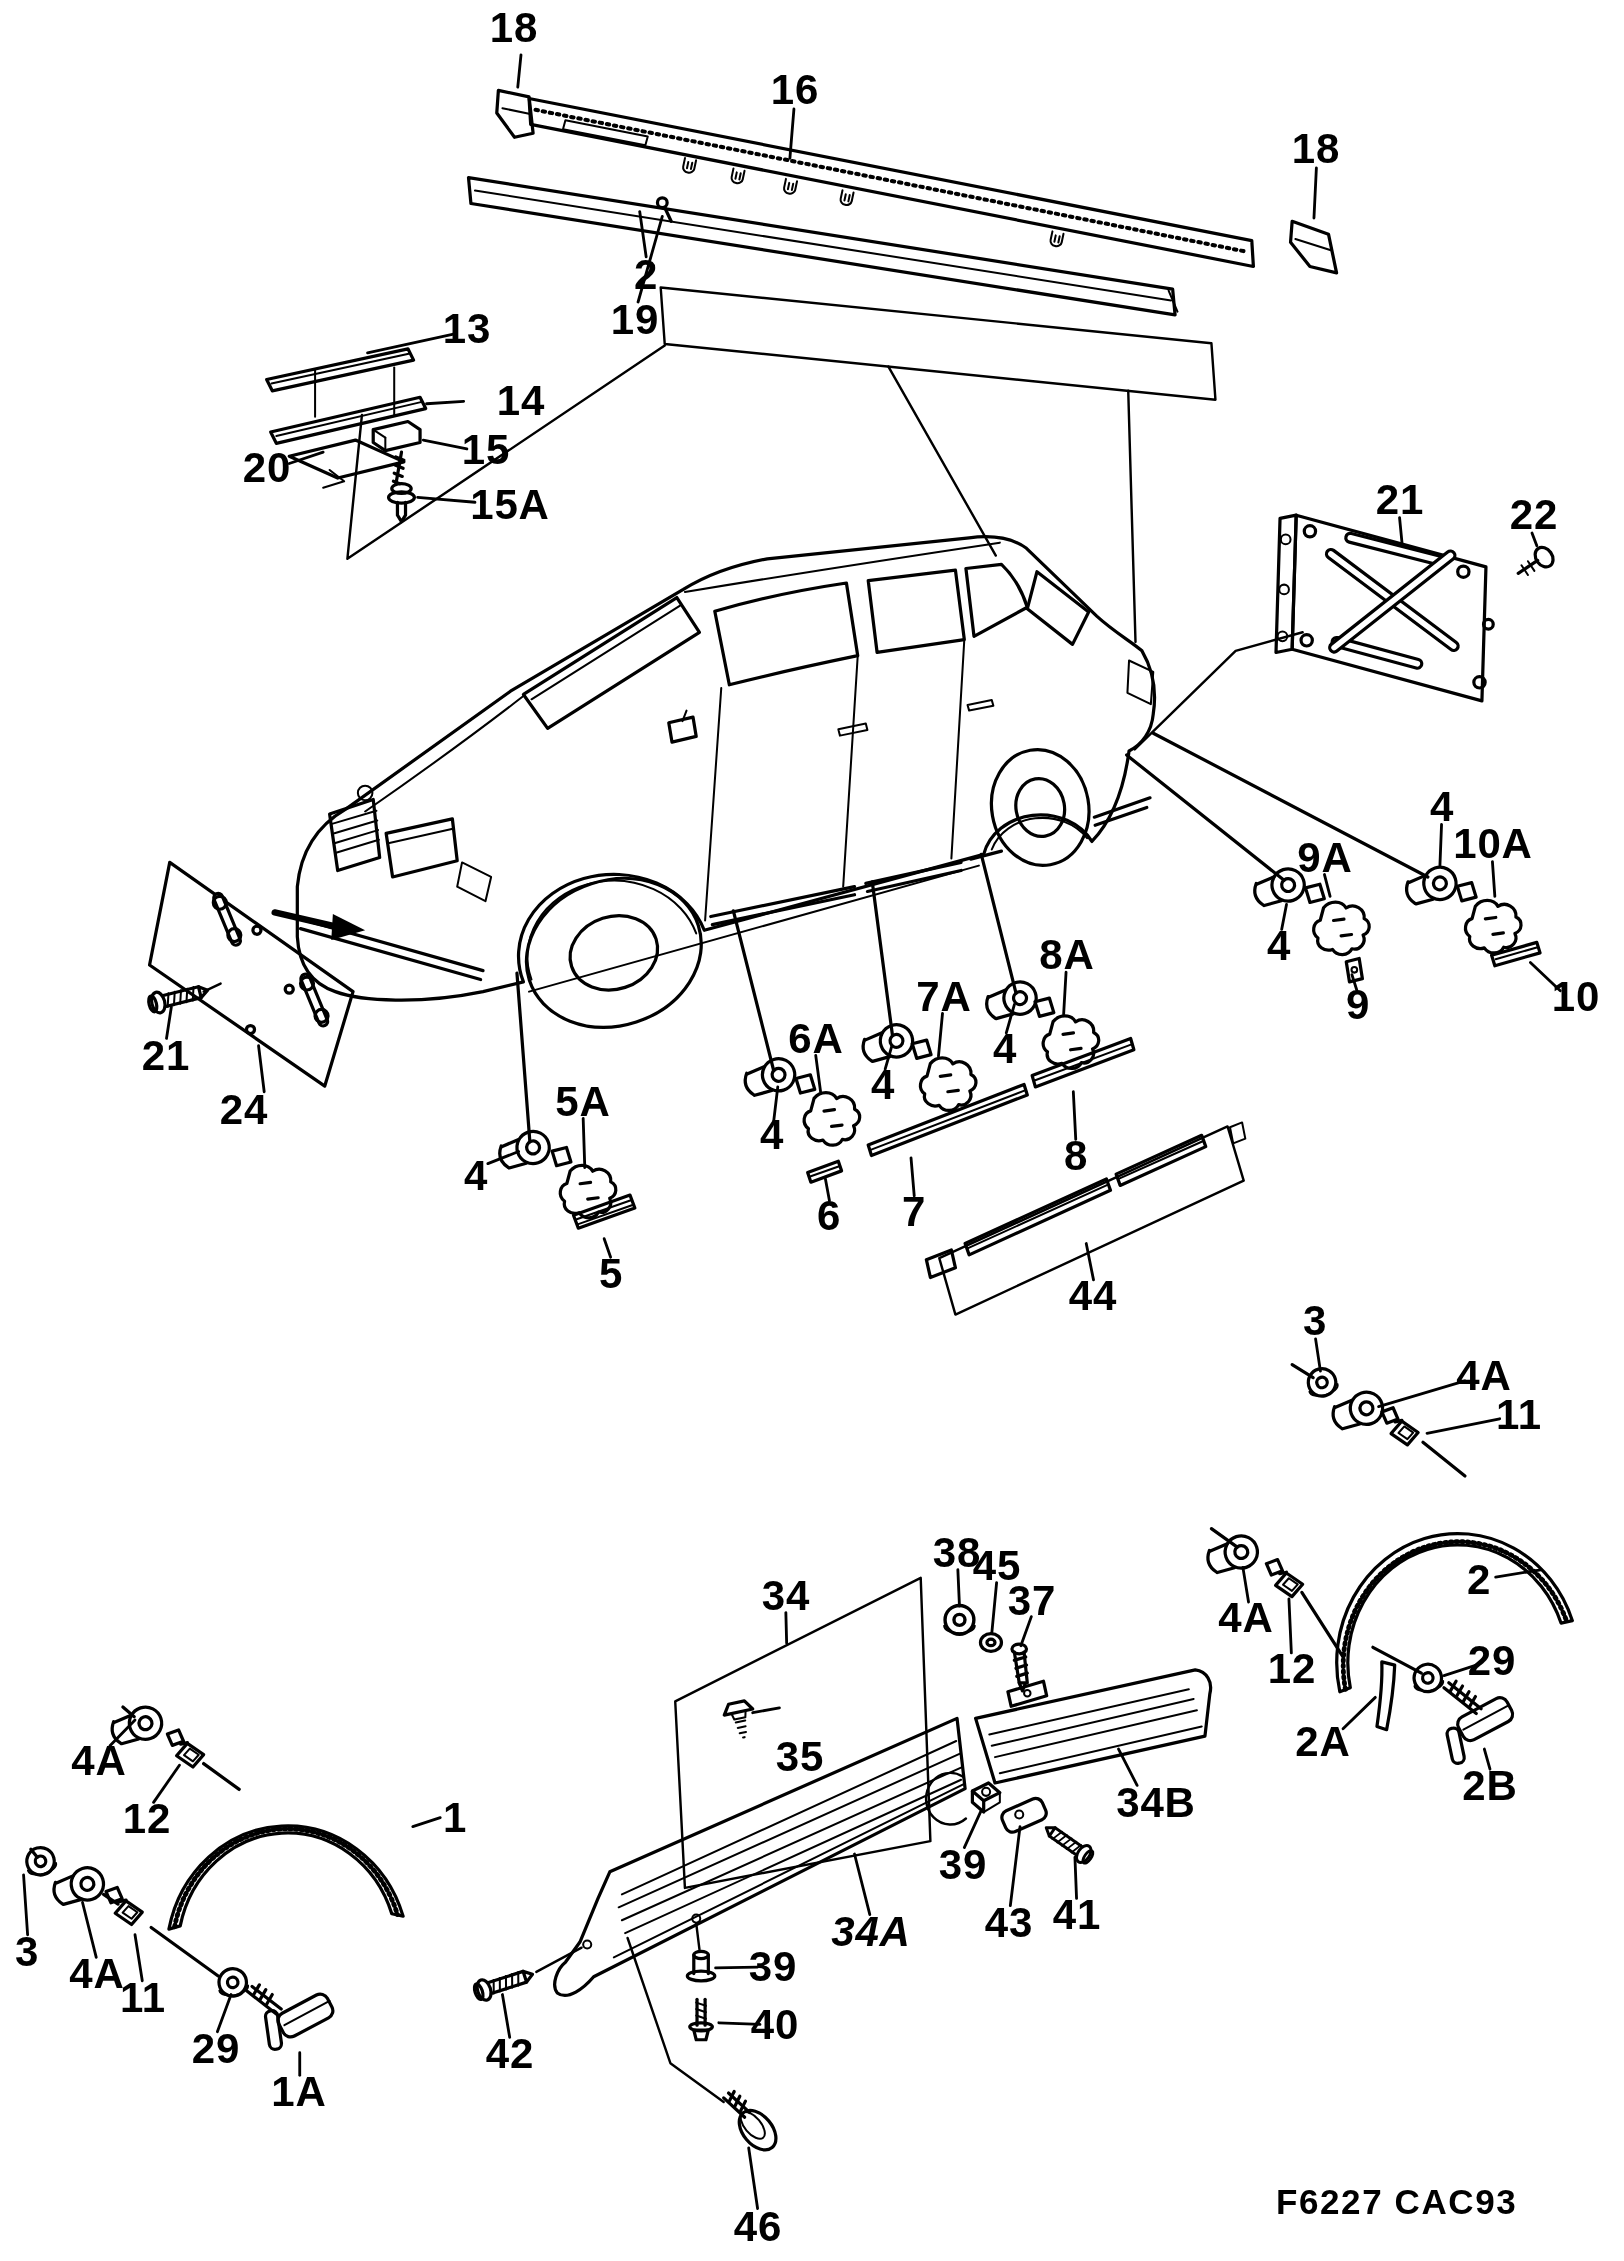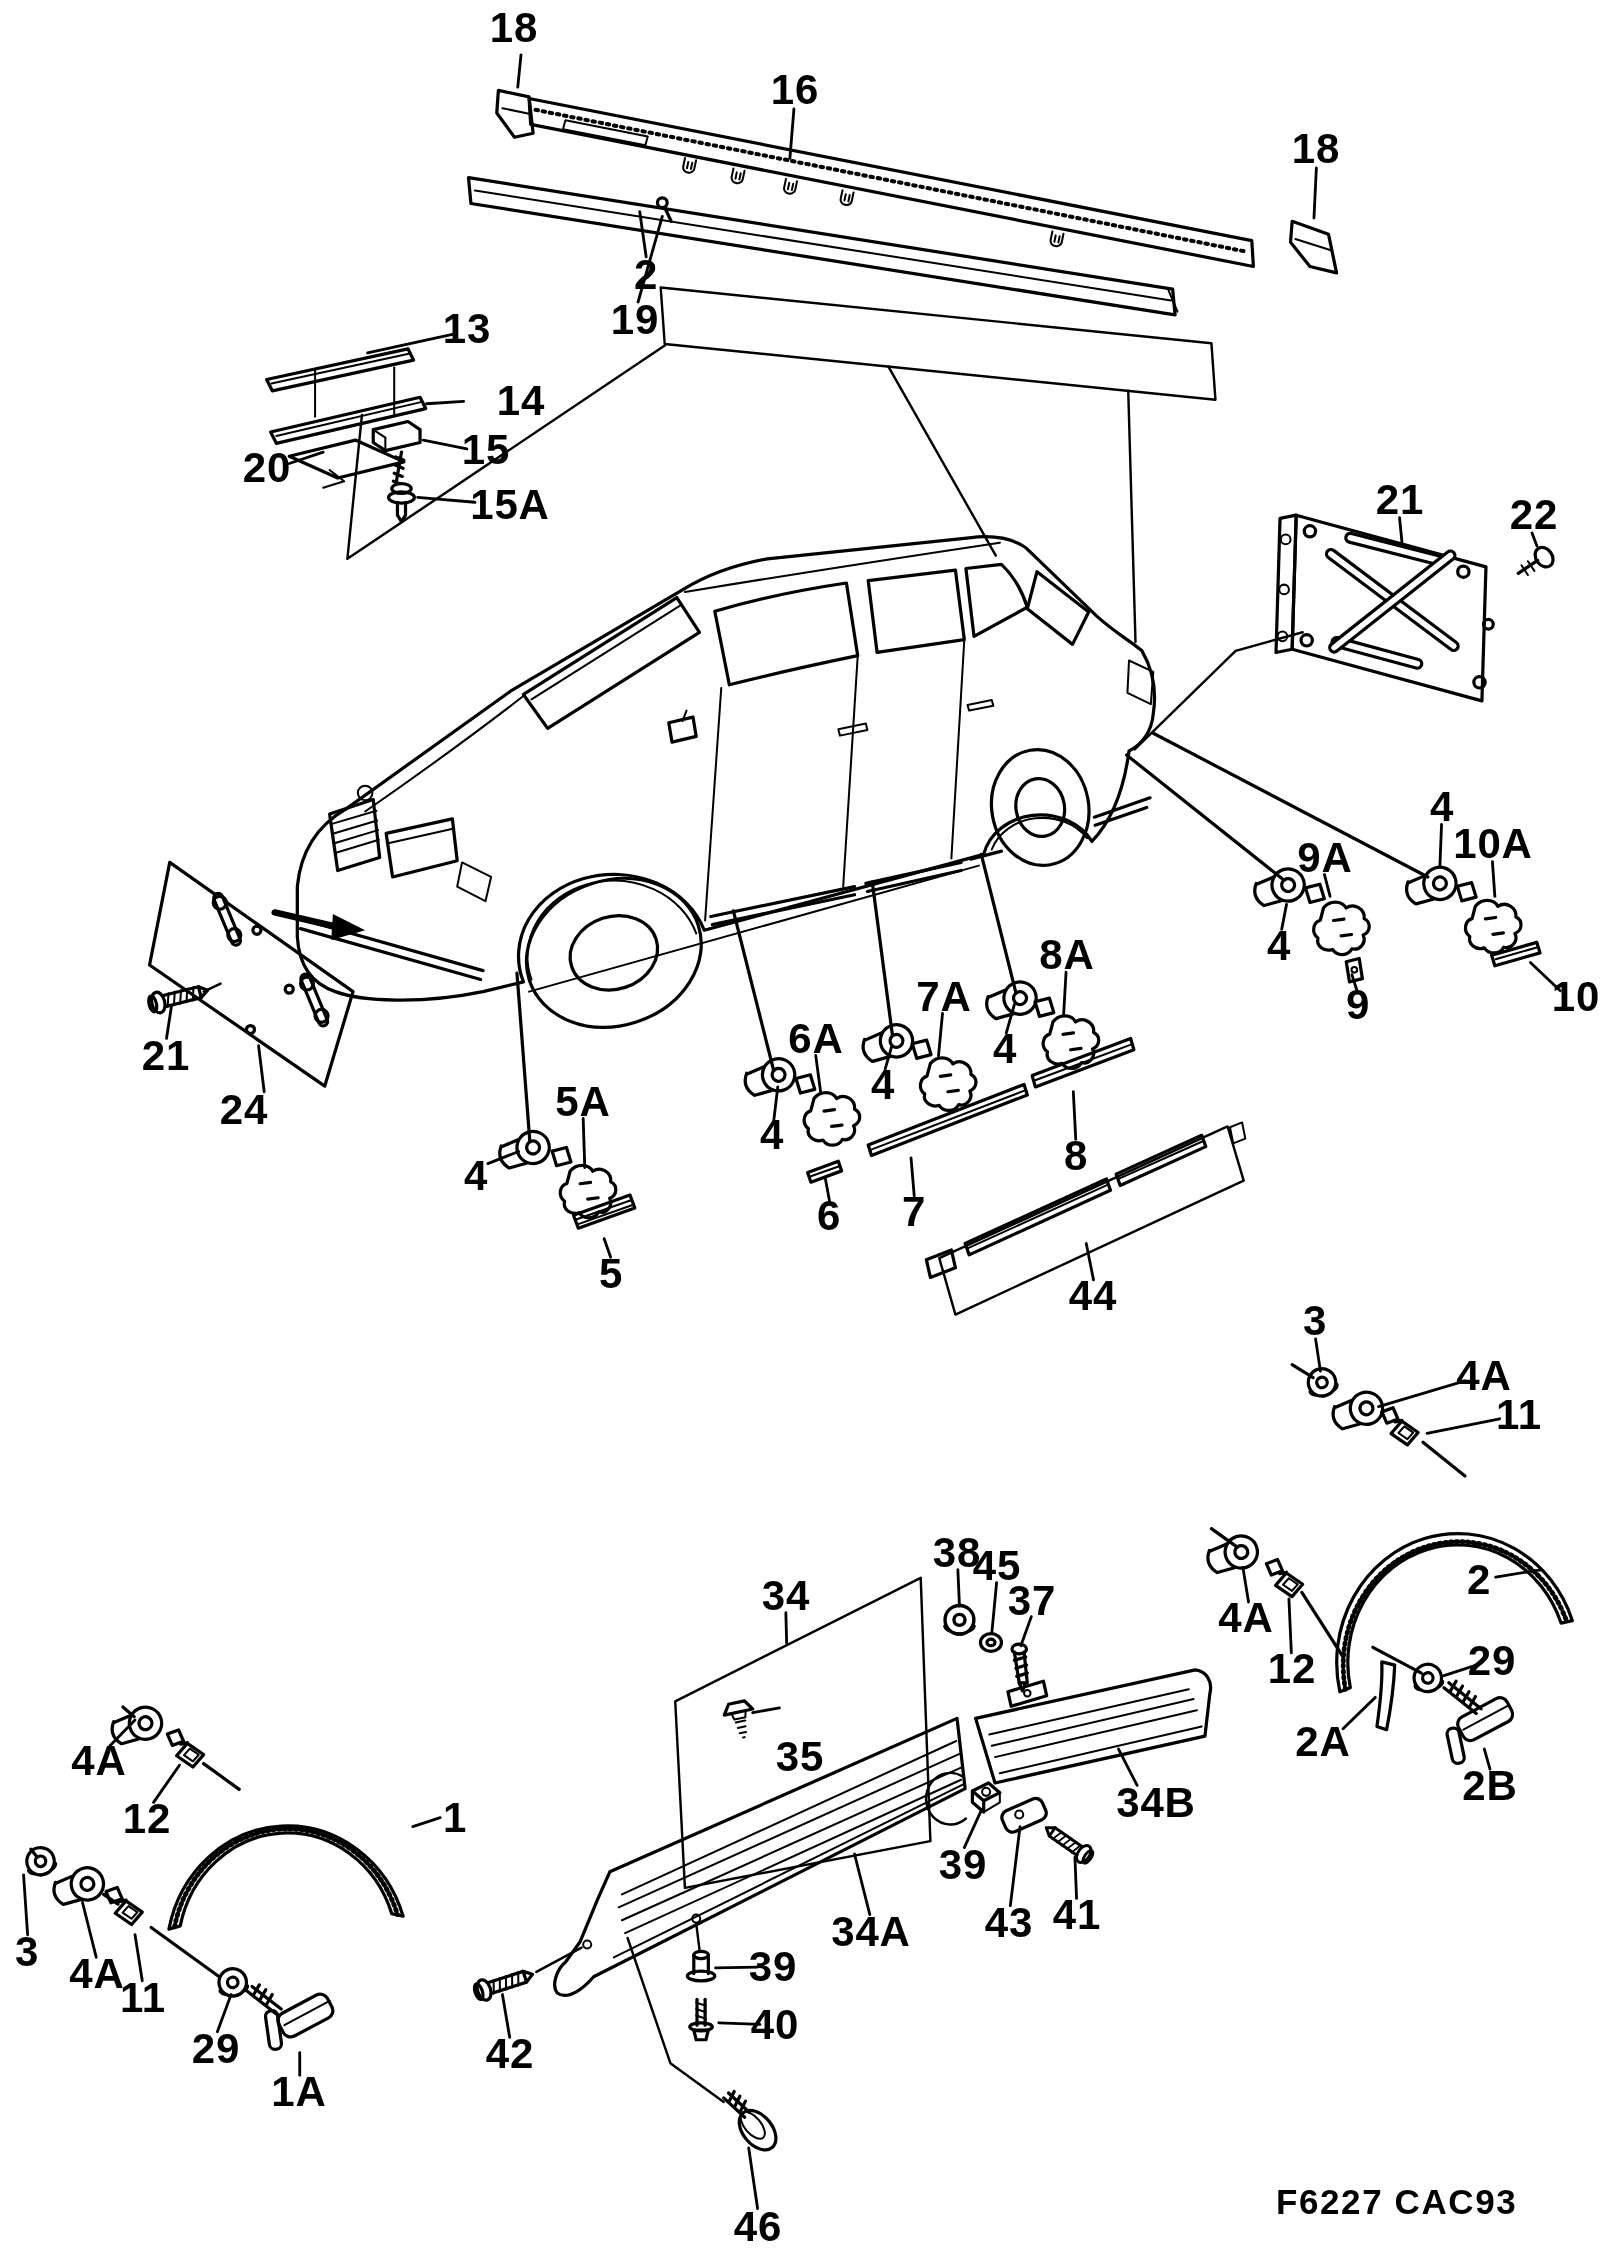--- a/index.html
+++ b/index.html
@@ -557,21 +557,21 @@
       <div class="part-label" style="left: 1292px; top: 1669px;">12</div>
       <div class="part-label" style="left: 1032px; top: 1601px;">37</div>
       <div class="part-label" style="left: 957px; top: 1553px;">38</div>
       <div class="part-label" style="left: 997px; top: 1566px;">45</div>
       <div class="part-label" style="left: 786px; top: 1596px;">34</div>
       <div class="part-label" style="left: 800px; top: 1721px; margin-top: 36px;">35</div>
       <div class="part-label" style="left: 1156px; top: 1803px;">34B</div>
       <div class="part-label" style="left: 963px; top: 1865px;">39</div>
       <div class="part-label" style="left: 1009px; top: 1923px;">43</div>
       <div class="part-label" style="left: 1077px; top: 1915px;">41</div>
-      <div class="part-label" style="left: 871px; top: 1932px;">34A</div>
+      <div class="part-label" style="left: 871px; top: 1932px; font-style: italic;">34A</div>
       <div class="part-label" style="left: 99px; top: 1761px;">4A</div>
       <div class="part-label" style="left: 147px; top: 1819px;">12</div>
       <div class="part-label" style="left: 455px; top: 1818px;">1</div>
       <div class="part-label" style="left: 27px; top: 1952px;">3</div>
       <div class="part-label" style="left: 97px; top: 1974px;">4A</div>
       <div class="part-label" style="left: 143px; top: 1998px;">11</div>
       <div class="part-label" style="left: 216px; top: 2049px;">29</div>
       <div class="part-label" style="left: 299px; top: 2092px;">1A</div>
       <div class="part-label" style="left: 510px; top: 2054px;">42</div>
       <div class="part-label" style="left: 773px; top: 1967px;">39</div>

